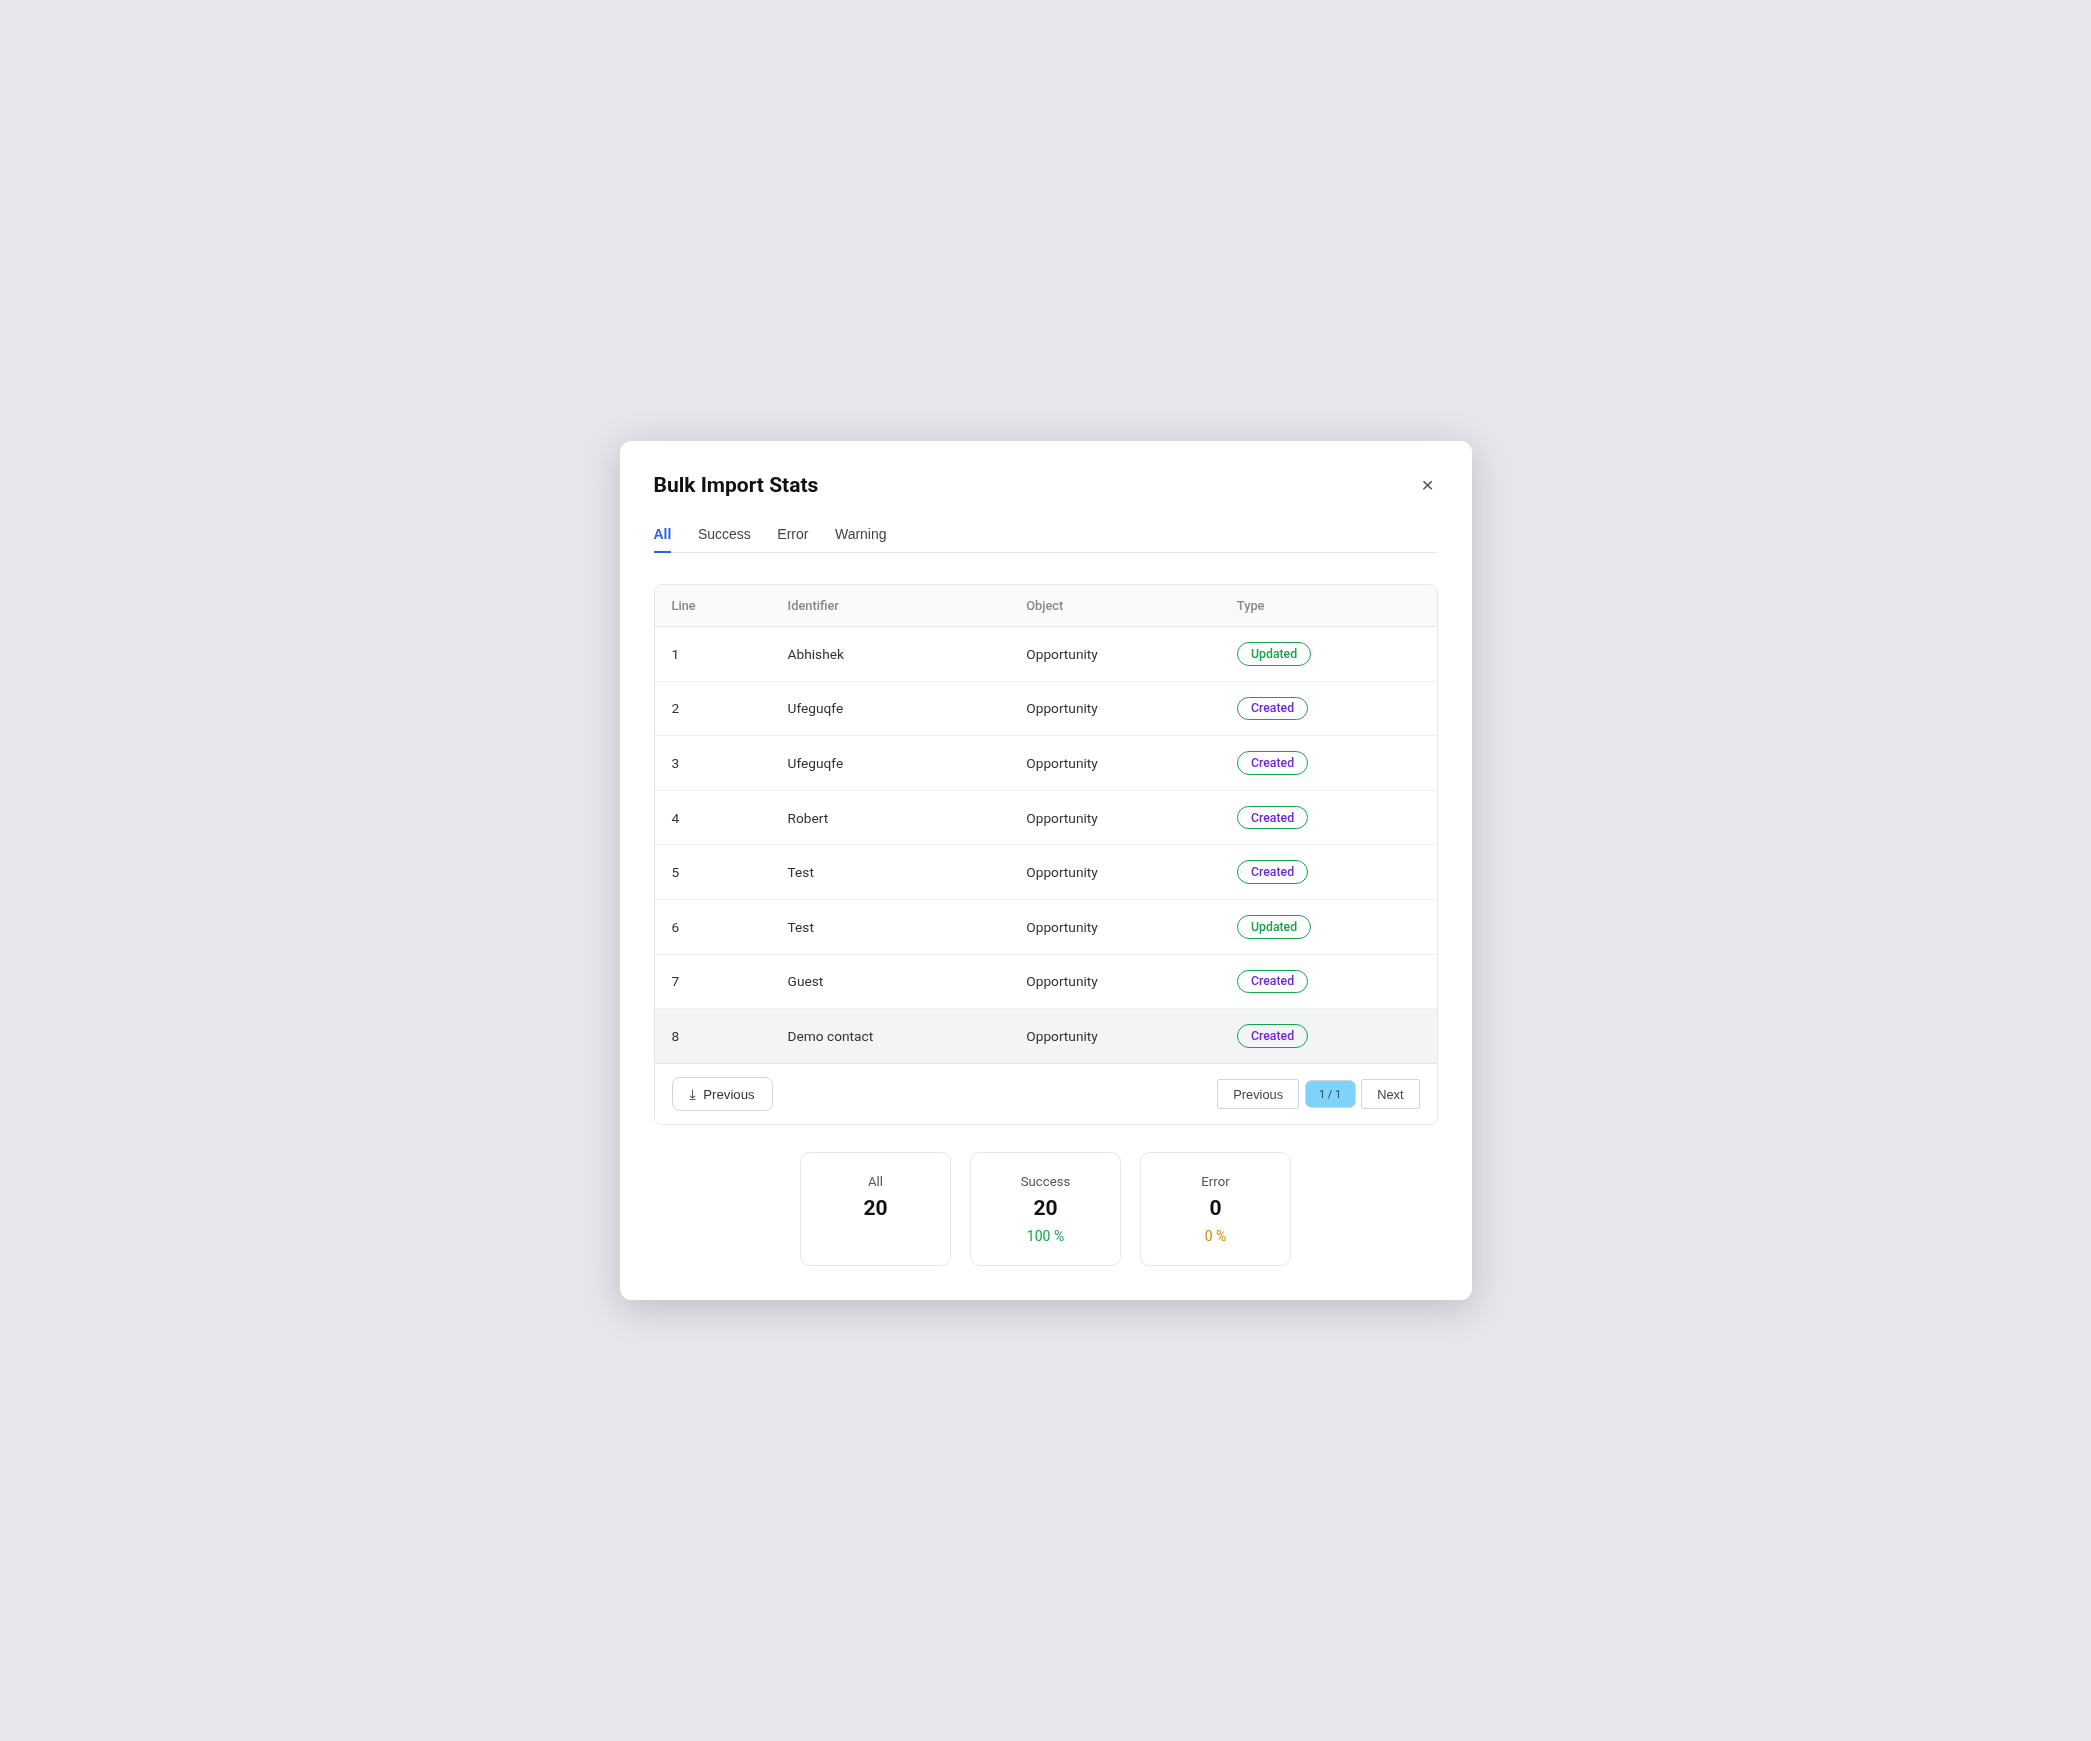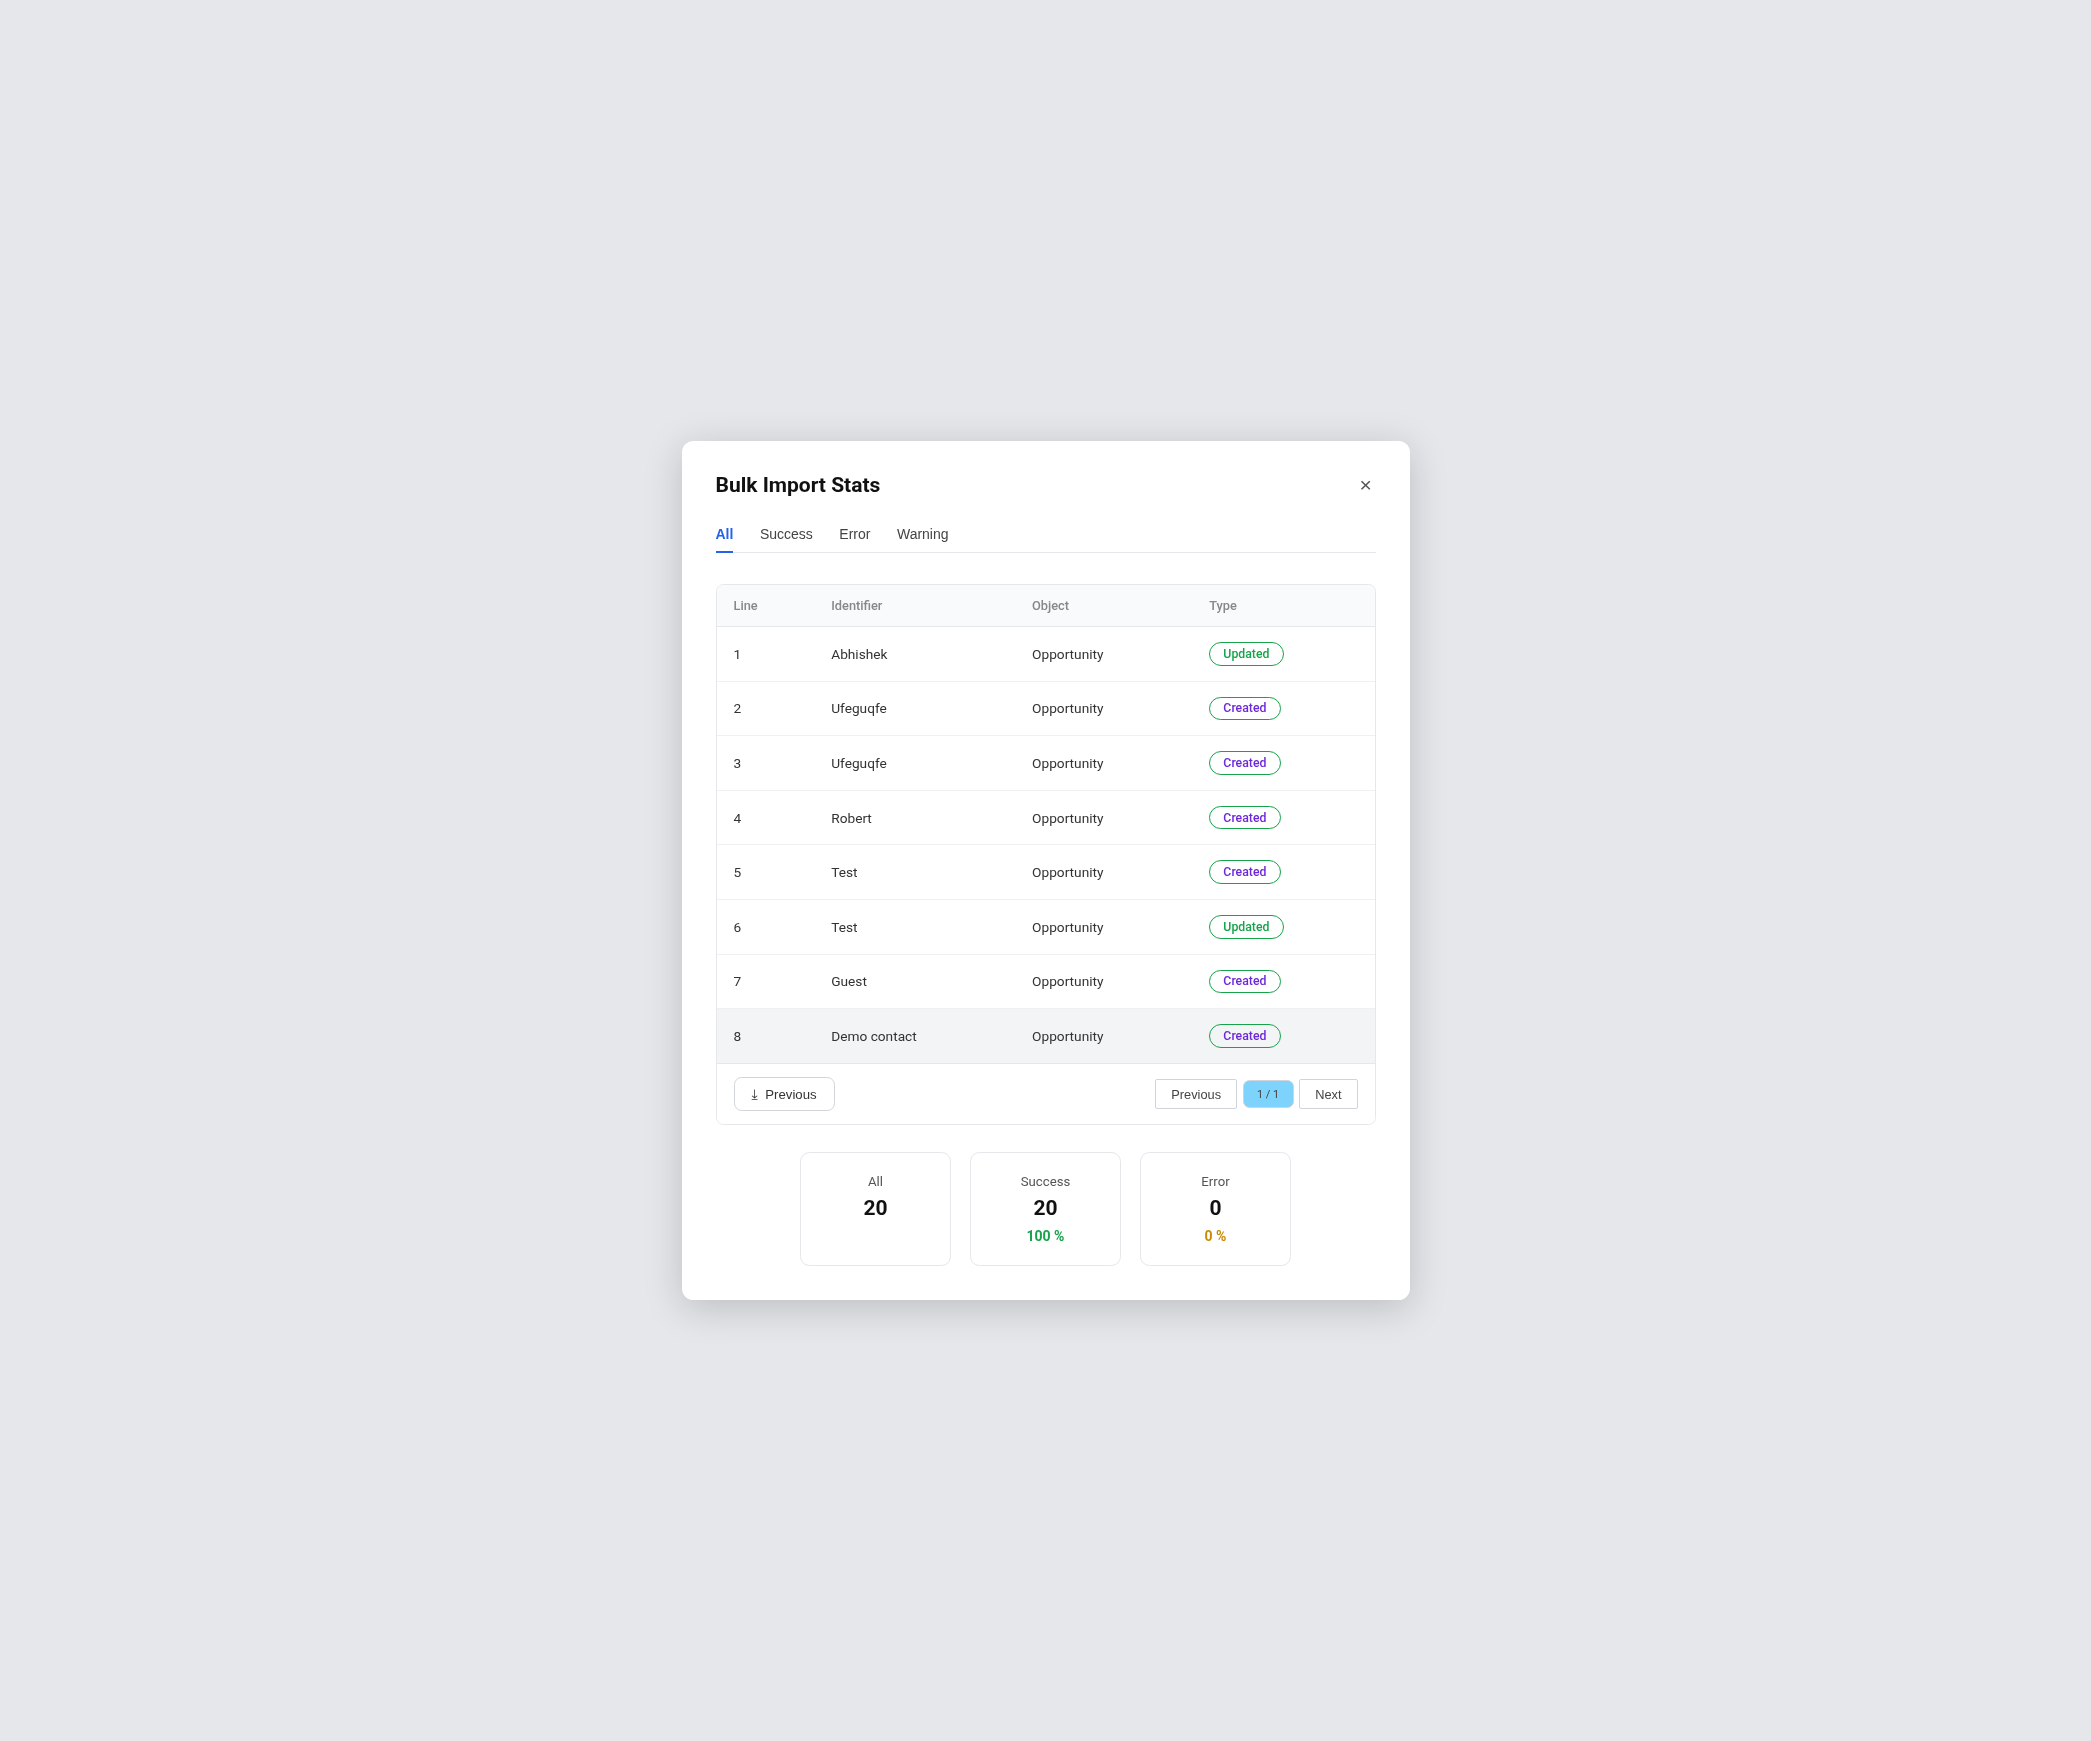--- a/index.html
+++ b/index.html
@@ -8,21 +8,21 @@
       background: #e5e7eb;
       display: flex;
       align-items: center;
       justify-content: center;
       min-height: 100vh;
       padding: 19px;
     }
     .modal {
       background: #fff;
       border-radius: 11.4px;
-      width: 728px;
+      width: 852px;
       max-width: 100%;
       box-shadow: 0 7.6px 38px rgba(0,0,0,0.18);
       padding: 30px 34px 34px 34px;
       position: relative;
     }
     .modal-header {
       display: flex;
       align-items: center;
       justify-content: space-between;
       margin-bottom: 26.5px;
@@ -187,21 +187,21 @@
       color: #555;
       margin-bottom: 7.6px;
     }
     .stat-number {
       font-size: 21px;
       font-weight: 700;
       color: #111;
     }
     .stat-percent {
       font-size: 14px;
-      font-weight: 700;
+      font-weight: 400;
       margin-top: 8px;
     }
     .stat-percent.green { color: #16a34a; }
     .stat-percent.yellow { color: #ca8a04; }
   </style>
 </head>
 <body>
 
 <div class="modal">
 

